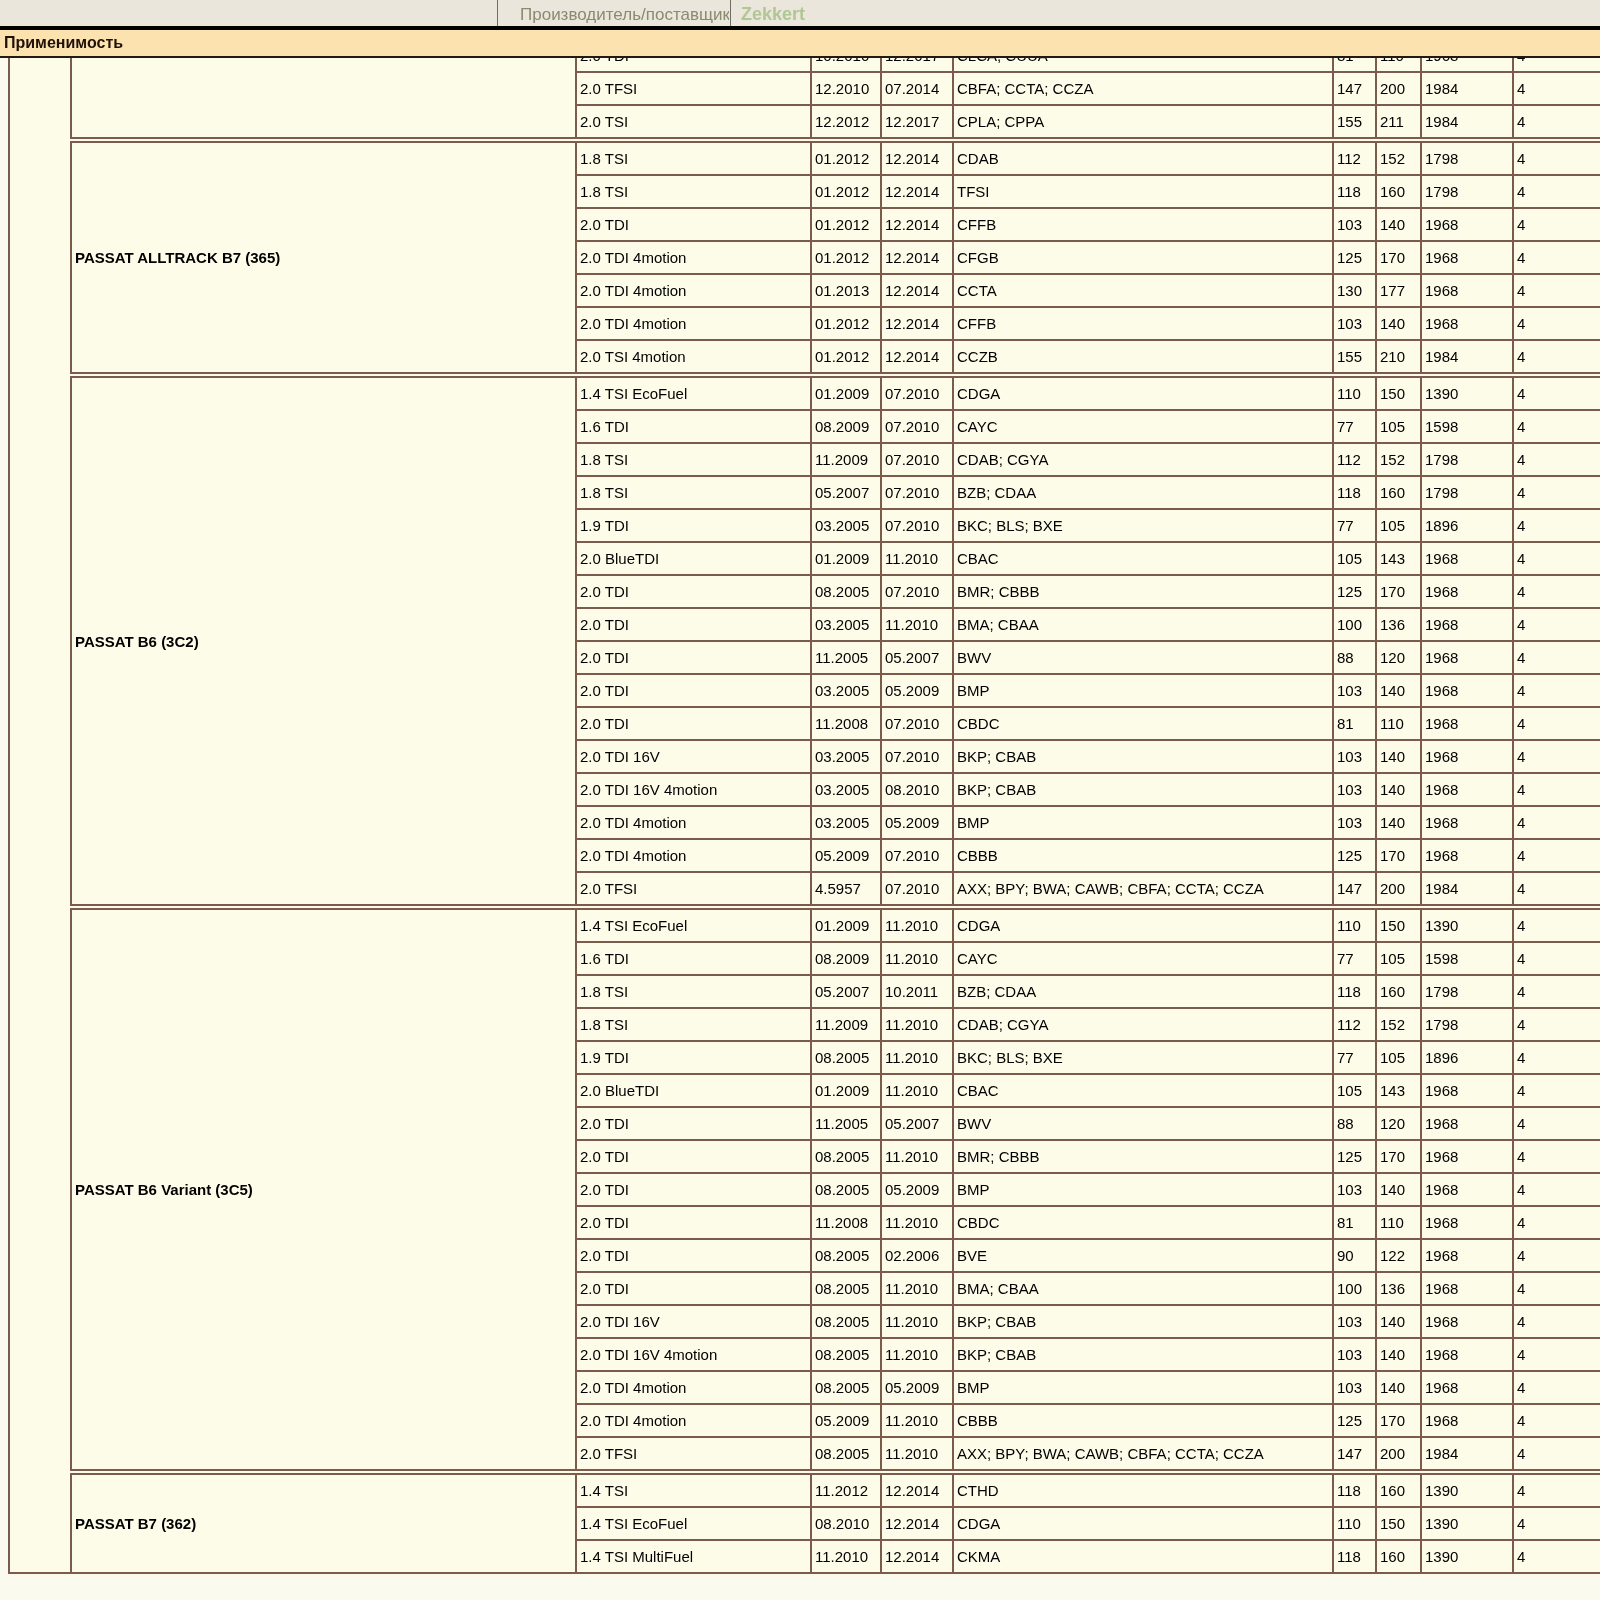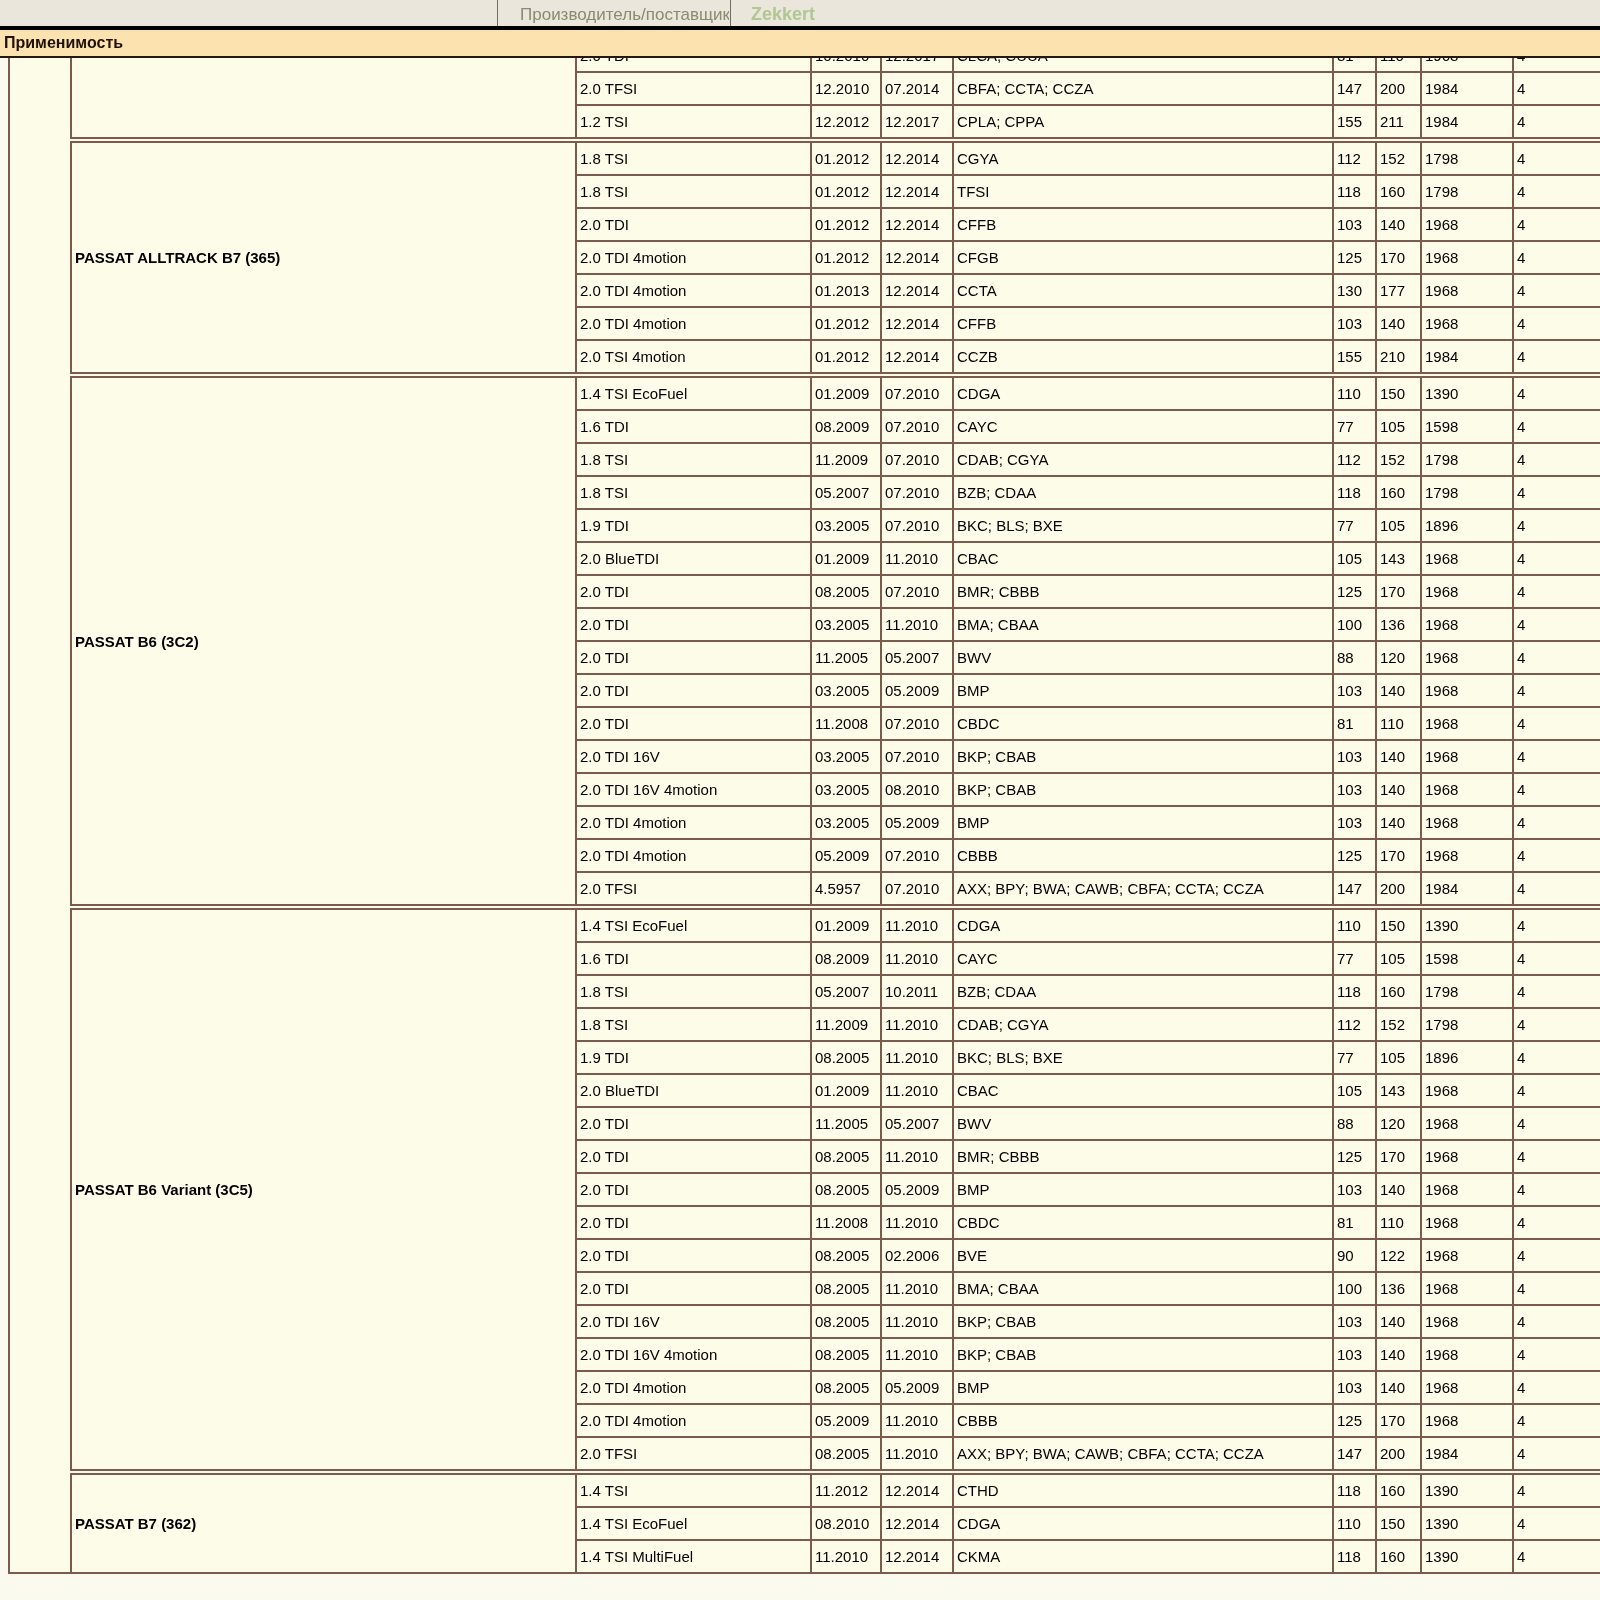--- a/index.html
+++ b/index.html
@@ -28,21 +28,21 @@
   .strip-label{
     position:absolute;left:497px;top:0;height:26px;width:232px;
     border-left:1px solid var(--strip-border);
     color:var(--label-color);font-size:17px;line-height:30px;
     padding-left:22px;box-sizing:border-box;white-space:nowrap;overflow:hidden;
   }
   .strip-value{
     position:absolute;left:730px;top:0;height:26px;
     border-left:1px solid var(--strip-border);
     color:var(--brand-color);font-size:18px;font-weight:bold;line-height:28px;
-    padding-left:20px;white-space:nowrap;
+    padding-left:10px;white-space:nowrap;
   }
   .black-divider{
     position:absolute;top:26px;left:0;width:1600px;height:4px;background:#000;
   }
   .section-bar{
     position:absolute;top:30px;left:0;width:1600px;height:26px;
     background:var(--bar-bg);
     border-bottom:2px solid #241a12;box-sizing:content-box;
     color:var(--bar-text);font-size:16px;font-weight:bold;line-height:26px;
     padding-left:4px;
@@ -111,35 +111,35 @@
           <td class="engine-cell">2.0 TFSI</td>
           <td class="date-from-cell">12.2010</td>
           <td class="date-to-cell">07.2014</td>
           <td class="codes-cell">CBFA; CCTA; CCZA</td>
           <td class="kw-cell">147</td>
           <td class="hp-cell">200</td>
           <td class="cc-cell">1984</td>
           <td class="cyl-cell">4</td>
         </tr>
         <tr>
-          <td class="engine-cell">1.2 TSI</td>
+          <td class="engine-cell">2.0 TSI</td>
           <td class="date-from-cell">12.2012</td>
           <td class="date-to-cell">12.2017</td>
           <td class="codes-cell">CPLA; CPPA</td>
           <td class="kw-cell">155</td>
           <td class="hp-cell">211</td>
           <td class="cc-cell">1984</td>
           <td class="cyl-cell">4</td>
         </tr>
         <tr class="section-start">
           <td class="model-cell" rowspan="7">PASSAT ALLTRACK B7 (365)</td>
           <td class="engine-cell">1.8 TSI</td>
           <td class="date-from-cell">01.2012</td>
           <td class="date-to-cell">12.2014</td>
-          <td class="codes-cell">CGYA</td>
+          <td class="codes-cell">CDAB</td>
           <td class="kw-cell">112</td>
           <td class="hp-cell">152</td>
           <td class="cc-cell">1798</td>
           <td class="cyl-cell">4</td>
         </tr>
         <tr>
           <td class="engine-cell">1.8 TSI</td>
           <td class="date-from-cell">01.2012</td>
           <td class="date-to-cell">12.2014</td>
           <td class="codes-cell">TFSI</td>

